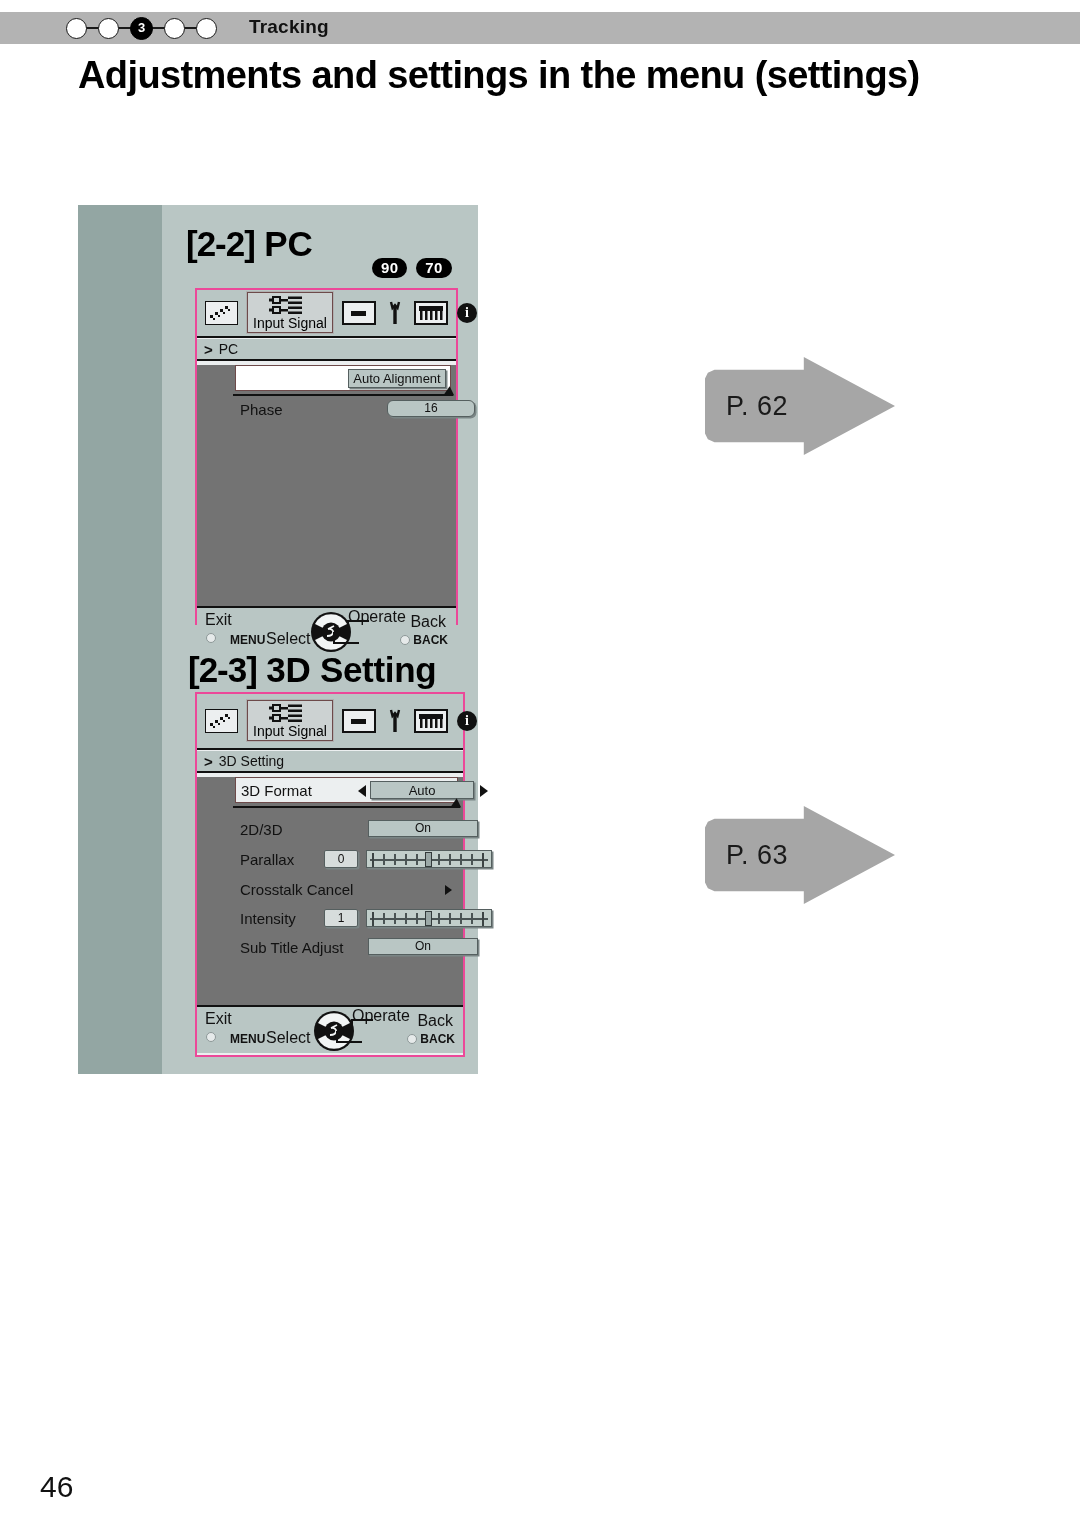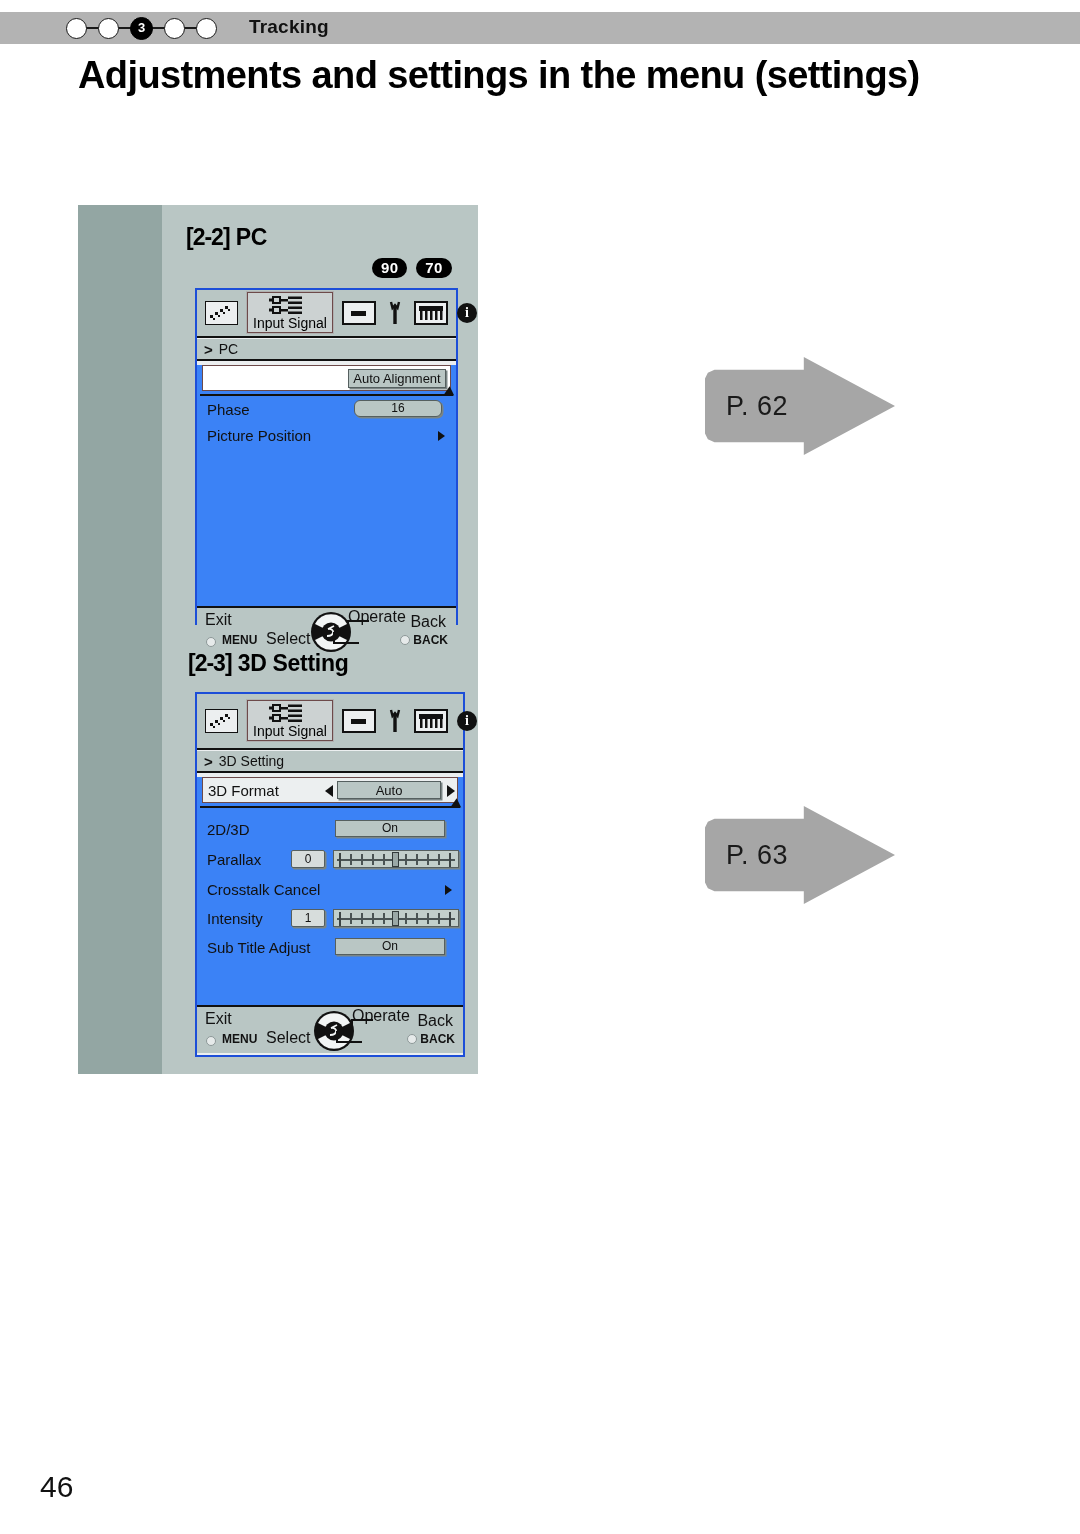--- a/index.html
+++ b/index.html
@@ -88,21 +88,21 @@
   .content-panel-stripe {
     position: absolute;
     left: 78px; top: 205px;
     width: 84px; height: 869px;
     background: #93a6a3;
   }
 
   
   .sec-heading {
     position: absolute;
-    font-size: 23px;
+    font-size: 35px;
     font-weight: bold;
     color: #000000;
     letter-spacing: -0.3px;
     white-space: nowrap;
   }
   .sec-heading .brk { letter-spacing: -1px; }
 
   
   .badges {
     position: absolute;
@@ -117,21 +117,21 @@
     font-weight: bold;
     border-radius: 11px;
     padding: 1px 9px 2px 9px;
     line-height: 17px;
     letter-spacing: 0.3px;
   }
 
   
   .osd {
     position: absolute;
-    border: 2px solid #1d4ed8;
+    border: 2px solid #ec4899;
     background: #eceff0;
     box-sizing: border-box;
   }
   .osd-iconbar {
     position: relative;
     height: 48px;
     background: #b9c6c4;
     border-bottom: 2px solid #111111;
     display: flex;
     align-items: center;
@@ -215,21 +215,22 @@
     box-sizing: border-box;
   }
   .osd-breadcrumb .chev {
     font-weight: bold;
     margin-right: 6px;
     font-size: 15px;
   }
 
   .osd-body {
     position: relative;
-    background: #3b82f6;
+    background: #737373;
+    padding-left: 33px;
   }
 
   
   .hl-row {
     position: relative;
     height: 26px;
     margin: 4px 5px 0 5px;
     border: 1.5px solid #6d4a4a;
     background: #ffffff;
     box-sizing: border-box;
@@ -382,22 +383,22 @@
     font-size: 16px;
     color: #111111;
   }
   .ft-menu {
     position: absolute;
     left: 9px; top: 25px;
     font-size: 12px;
     font-weight: bold;
     color: #111111;
     display: flex;
-    align-items: flex-end;
-    gap: 6px;
+    align-items: flex-start;
+    gap: 14px;
   }
   .ft-back {
     position: absolute;
     right: 10px; top: 5px;
     font-size: 16px;
     color: #111111;
   }
   .ft-backbtn {
     position: absolute;
     right: 8px; top: 25px;
@@ -555,24 +556,20 @@
       <span class="corner-mark"></span>
     </div>
     <div class="row-divider"></div>
 
 
     <div class="set-row">
       <span class="set-label">Phase</span>
       <span class="val-box" style="left:157px; top:4px; width:88px;border-radius:6px;">16</span>
     </div>
 
-    <div class="set-row">
-      <span class="set-label">Picture Position</span>
-      <span class="sub-arrow" style="right:11px; top:9px;"></span>
-    </div>
   </div>
 
   <div class="osd-footer">
     <span class="ft-exit">Exit</span>
     <span class="ft-menu">
       <span class="led"></span>
       <span>MENU</span>
     </span>
     <span class="ft-select" style="left:69px; top:22px;">Select</span>
     <span class="ft-operate" style="left:151px; top:0px;">Operate</span>

